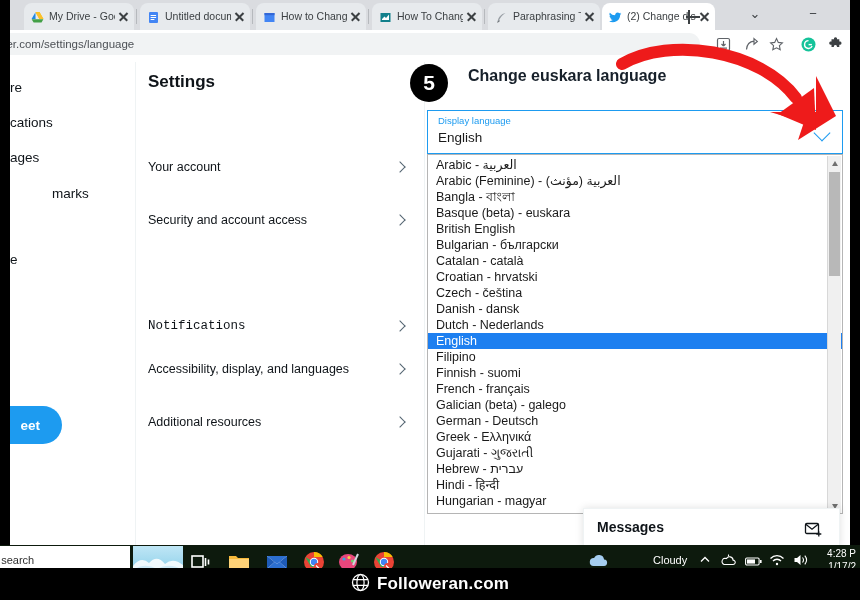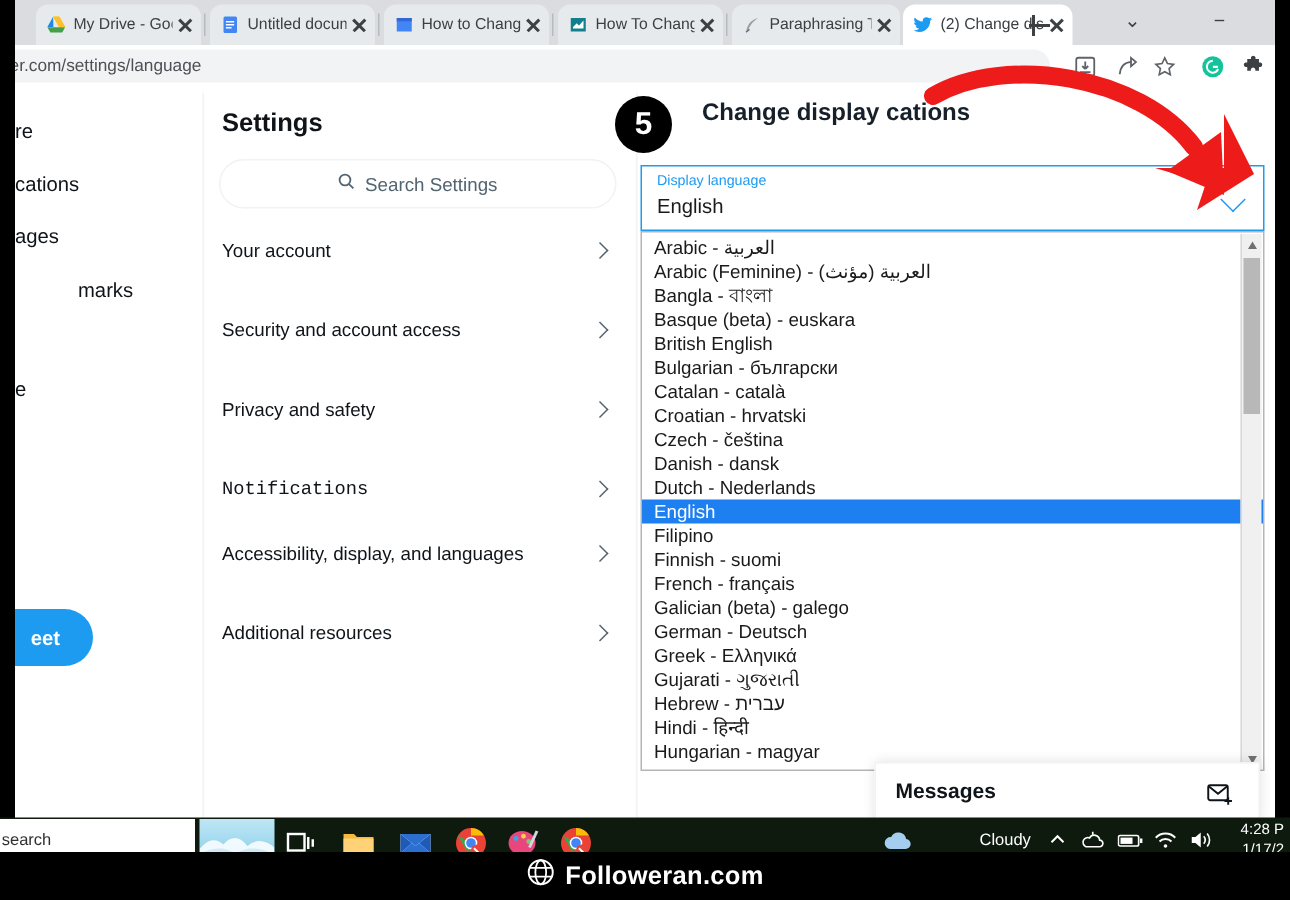--- a/index.html
+++ b/index.html
@@ -240,40 +240,27 @@
         <div class="nav-item" style="top:92px;">ages</div>
         <div class="nav-item" style="top:128px;margin-left:42px;">marks</div>
         <div class="nav-item" style="top:194px;">e</div>
         <div class="tweetbtn">eet</div>
 
       </div>
 
       <div class="settings">
         <div class="settings-title">Settings</div>
 
-        <div class="searchbox">
-          <span>
-            <svg width="12" height="12" viewBox="0 0 12 12">
-                <circle cx="5" cy="5" r="3.6" fill="none" stroke="#536471" stroke-width="1.2"></circle>
-                <line x1="7.7" y1="7.7" x2="10.6" y2="10.6" stroke="#536471" stroke-width="1.2"></line>
-              </svg>
-          </span>
-          <span class="slabel">Search Settings</span>
-        </div>
 
         <div class="srow" style="top:88px;">
           <span class="slbl">Your account</span>
           <span class="chev"></span>
         </div>
         <div class="srow" style="top:141px;">
           <span class="slbl">Security and account access</span>
-          <span class="chev"></span>
-        </div>
-        <div class="srow" style="top:194px;">
-          <span class="slbl">Privacy and safety</span>
           <span class="chev"></span>
         </div>
         <div class="srow" style="top:247px;font-family:Liberation Mono, monospace;">
           <span class="slbl">Notifications</span>
           <span class="chev"></span>
         </div>
         <div class="srow" style="top:290px;">
           <span class="slbl">Accessibility, display, and languages</span>
           <span class="chev"></span>
         </div>
@@ -281,21 +268,21 @@
           <span class="slbl">Additional resources</span>
           <span class="chev"></span>
         </div>
       </div>
 
       <div class="rightcol"></div>
     </div>
   </div>
 
   <div class="badge5">5</div>
-  <div class="headline">Change display cations</div>
+  <div class="headline">Change euskara language</div>
 
   <div class="selbox">
     <div class="sel-lab">Display language</div>
     <div class="sel-val">English</div>
     <div class="sel-chev"></div>
   </div>
 
   <div class="droplist">
     <div id="optlist" style="padding-top:2px;">
         <div class="opt">Arabic - العربية</div>

